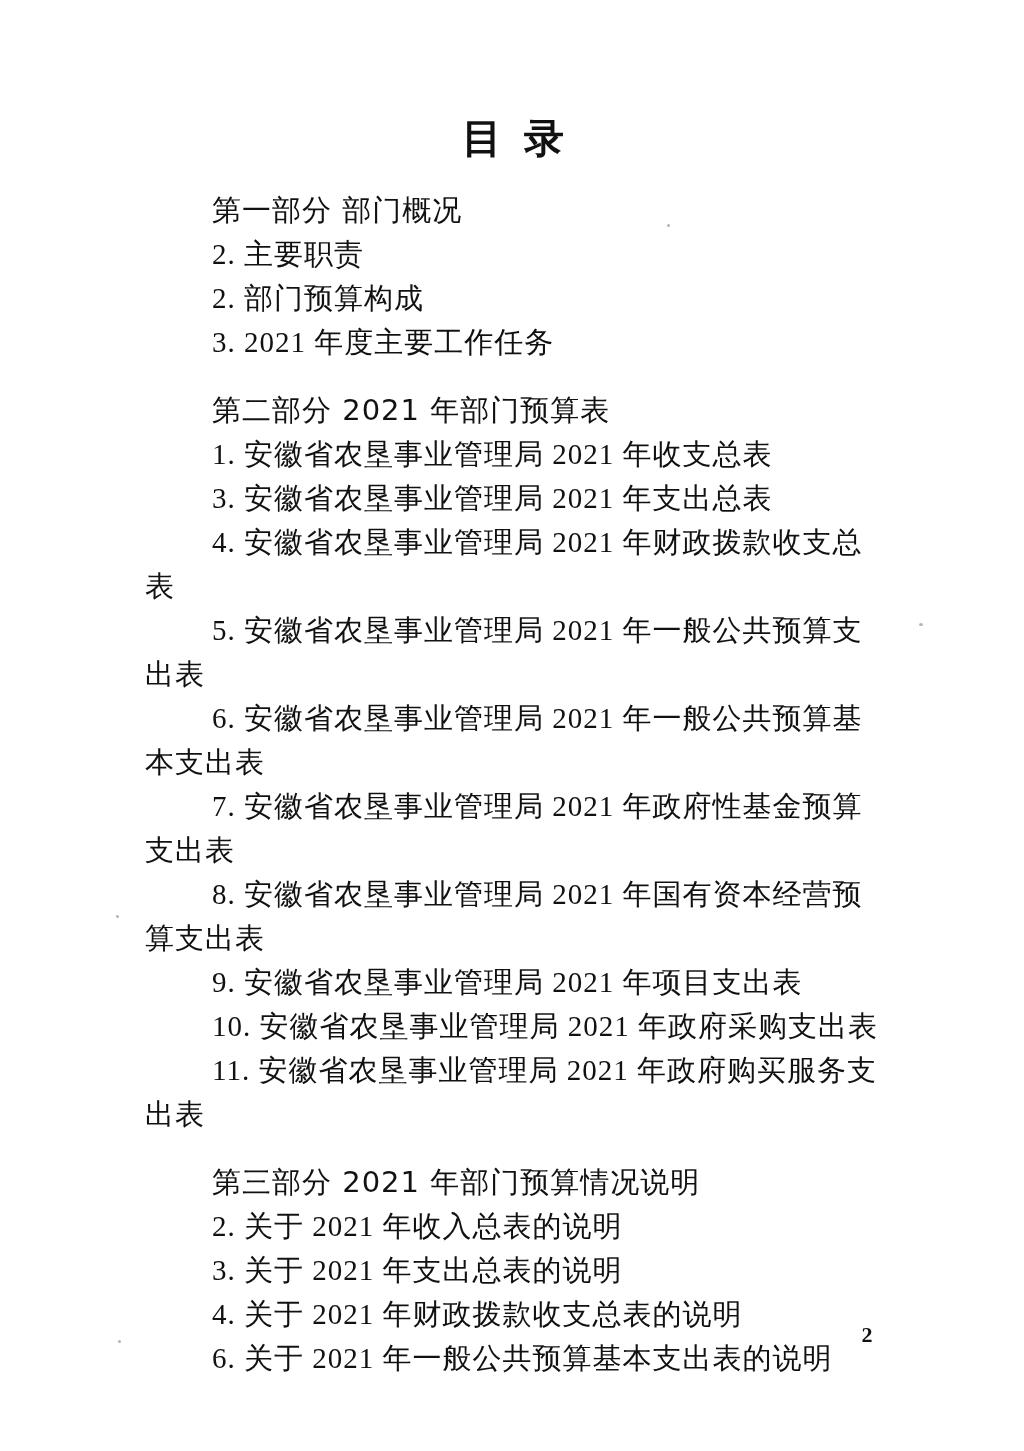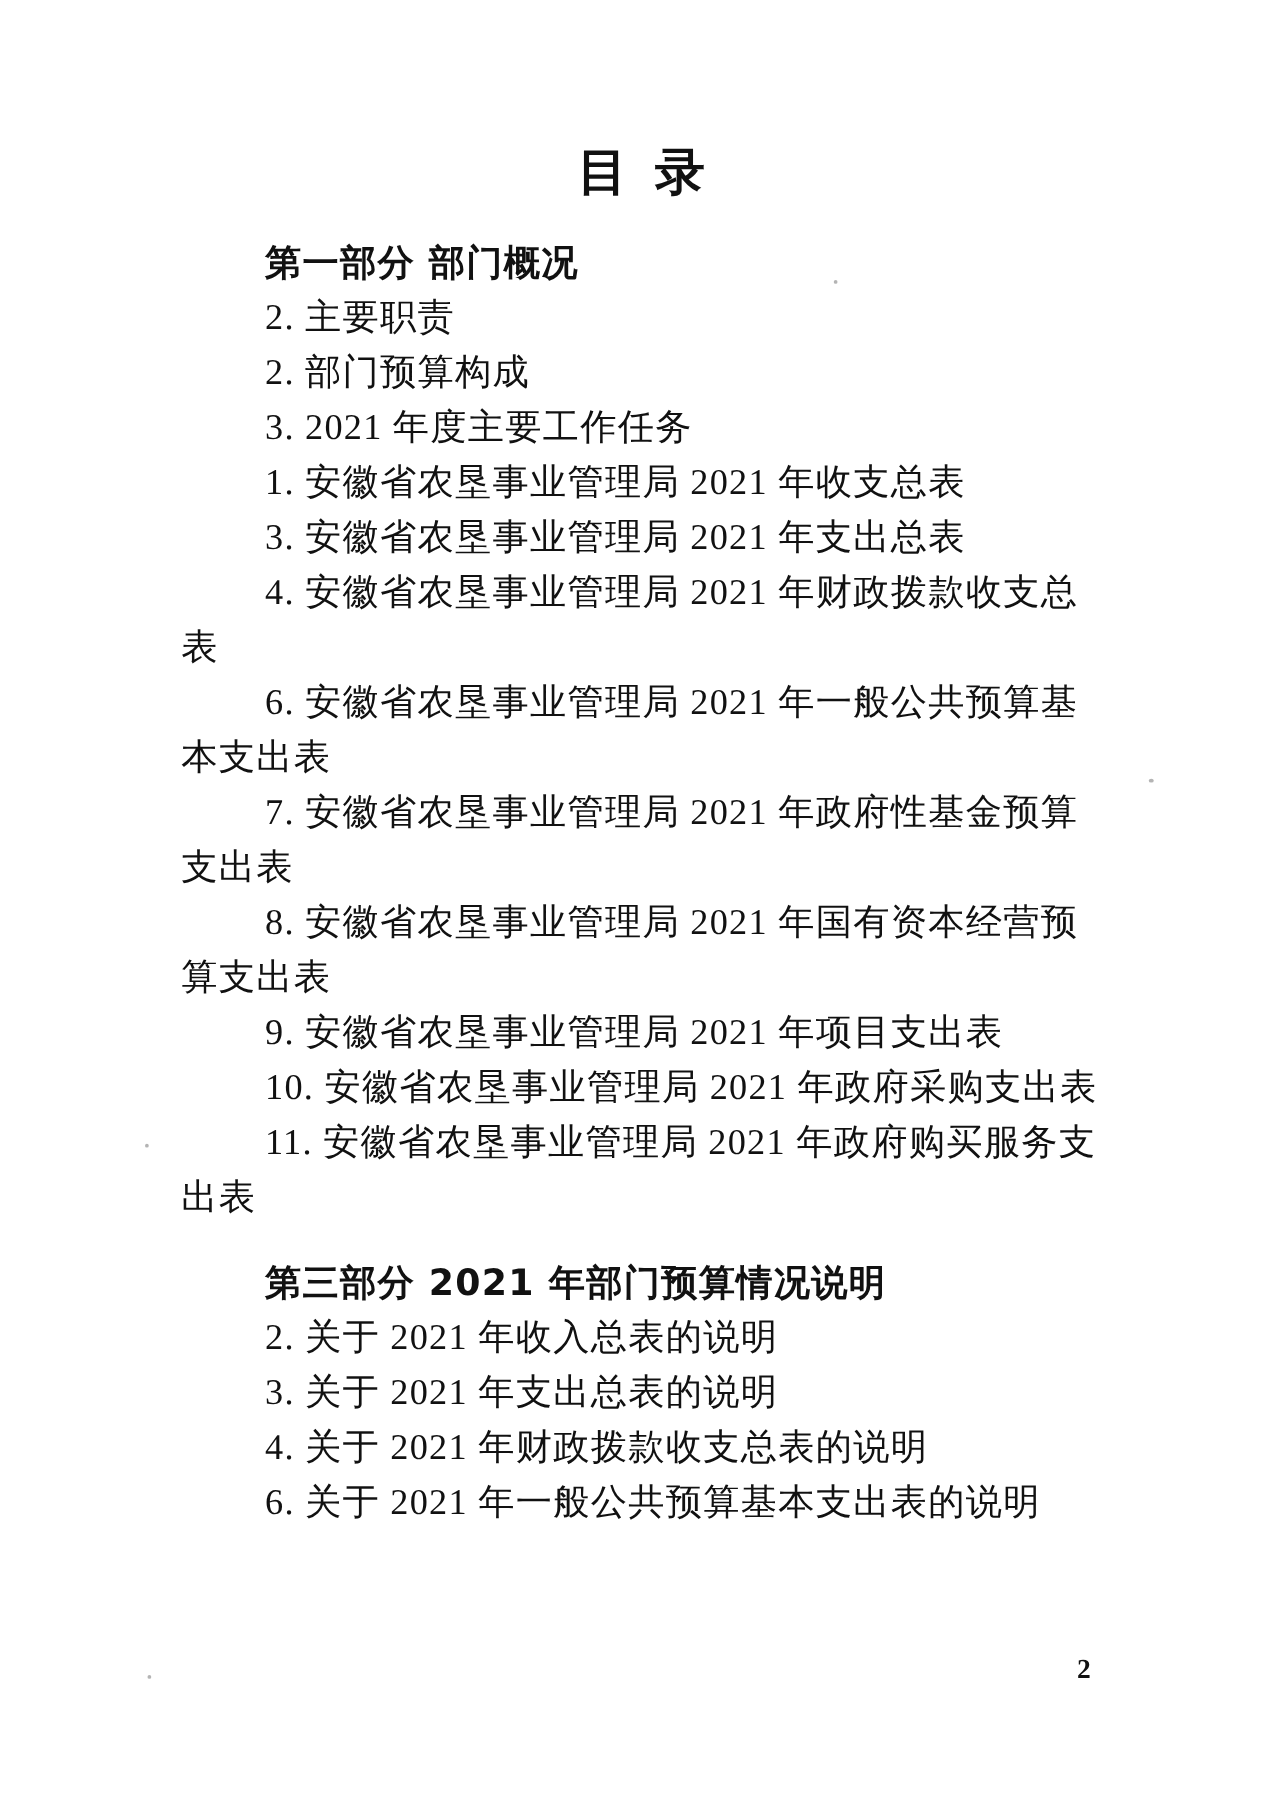--- a/index.html
+++ b/index.html
@@ -25,21 +25,21 @@
     font-family: "DejaVu Sans", "Liberation Sans", sans-serif;
     font-weight: bold;
     font-size: 40px;
     line-height: 52px;
     letter-spacing: 4px;
     text-align: center;
     margin-bottom: 10px;
   }
   .section-heading {
     font-family: "DejaVu Sans", "Liberation Sans", sans-serif;
-    font-weight: bold;
+    font-weight: normal;
     font-size: 29px;
     line-height: 44px;
     text-indent: 67px;
     letter-spacing: 1px;
     white-space: nowrap;
     margin-top: 24px;
   }
   .toc-item {
     font-size: 29px;
     line-height: 44px;
@@ -71,23 +71,25 @@
 <body>
 
 <div class="page">
   <div class="content">
     <h1 class="toc-title">目 录</h1>
     <div>
         <div class="section-heading">第一部分 部门概况</div>
         <div class="toc-item">2. 主要职责</div>
         <div class="toc-item">2. 部门预算构成</div>
         <div class="toc-item">3. 2021 年度主要工作任务</div>
+        <div class="section-heading">第二部分 2021 年部门预算表</div>
         <div class="toc-item">1. 安徽省农垦事业管理局 2021 年收支总表</div>
         <div class="toc-item">3. 安徽省农垦事业管理局 2021 年支出总表</div>
         <div class="toc-item">4. 安徽省农垦事业管理局 2021 年财政拨款收支总表</div>
+        <div class="toc-item">5. 安徽省农垦事业管理局 2021 年一般公共预算支出表</div>
         <div class="toc-item">6. 安徽省农垦事业管理局 2021 年一般公共预算基本支出表</div>
         <div class="toc-item">7. 安徽省农垦事业管理局 2021 年政府性基金预算支出表</div>
         <div class="toc-item">8. 安徽省农垦事业管理局 2021 年国有资本经营预算支出表</div>
         <div class="toc-item">9. 安徽省农垦事业管理局 2021 年项目支出表</div>
         <div class="toc-item">10. 安徽省农垦事业管理局 2021 年政府采购支出表</div>
         <div class="toc-item">11. 安徽省农垦事业管理局 2021 年政府购买服务支出表</div>
         <div class="section-heading">第三部分 2021 年部门预算情况说明</div>
         <div class="toc-item">2. 关于 2021 年收入总表的说明</div>
         <div class="toc-item">3. 关于 2021 年支出总表的说明</div>
         <div class="toc-item">4. 关于 2021 年财政拨款收支总表的说明</div>

